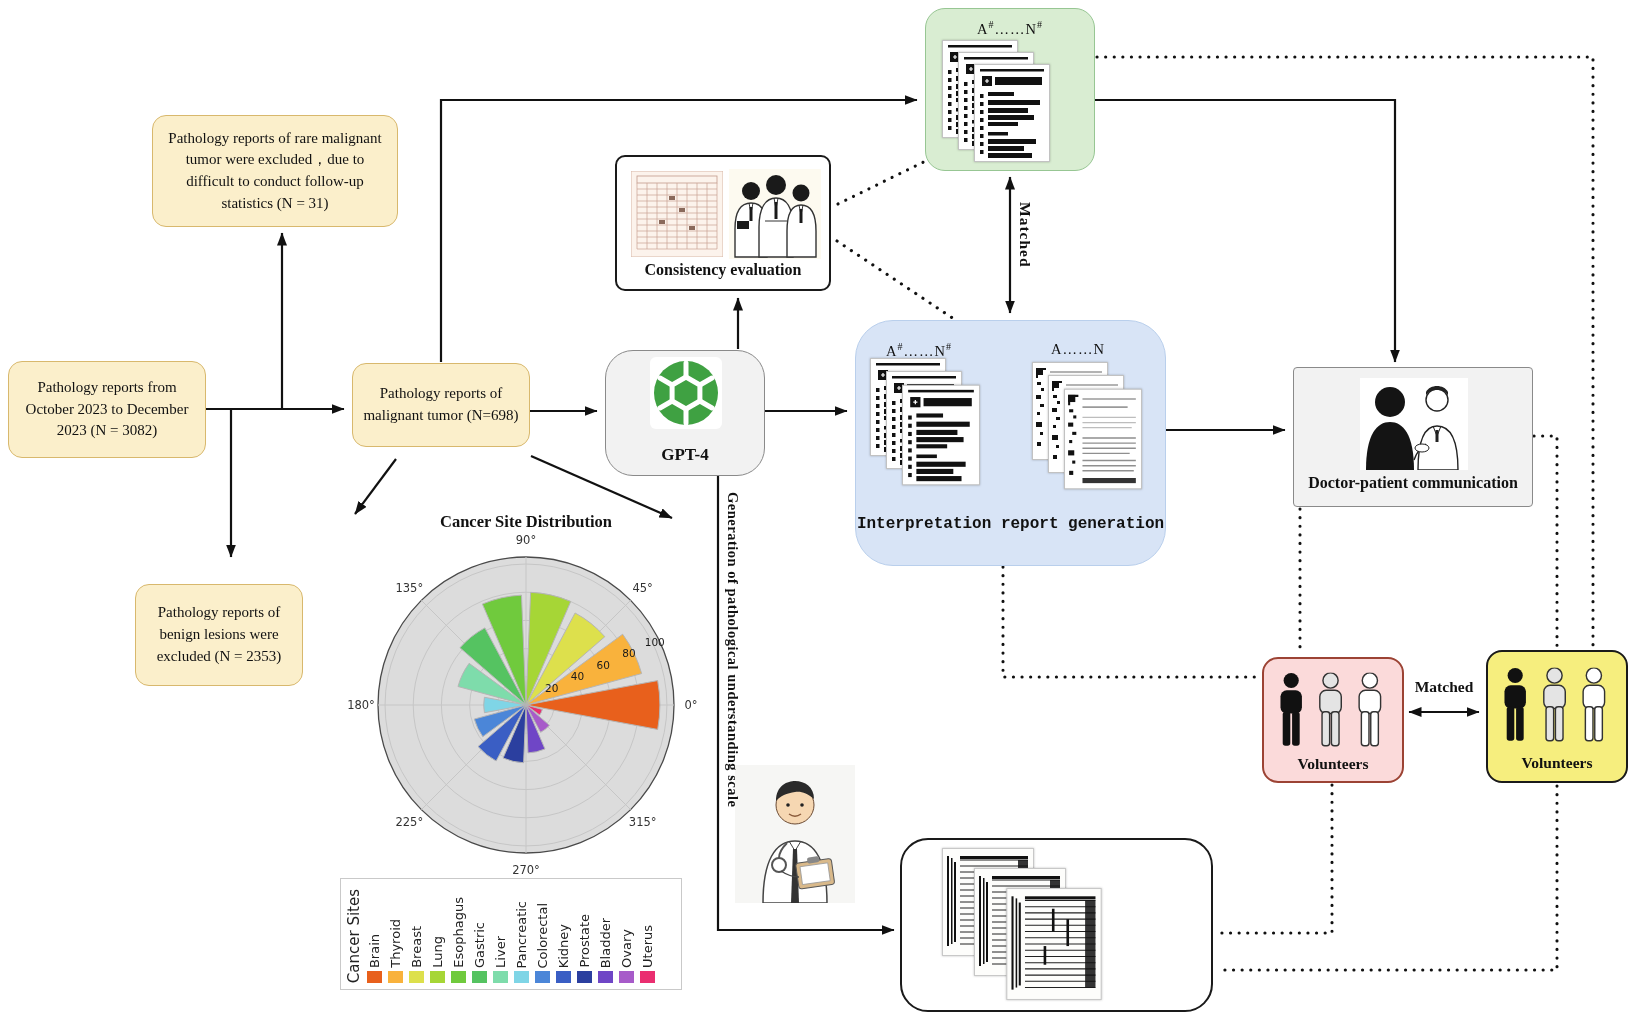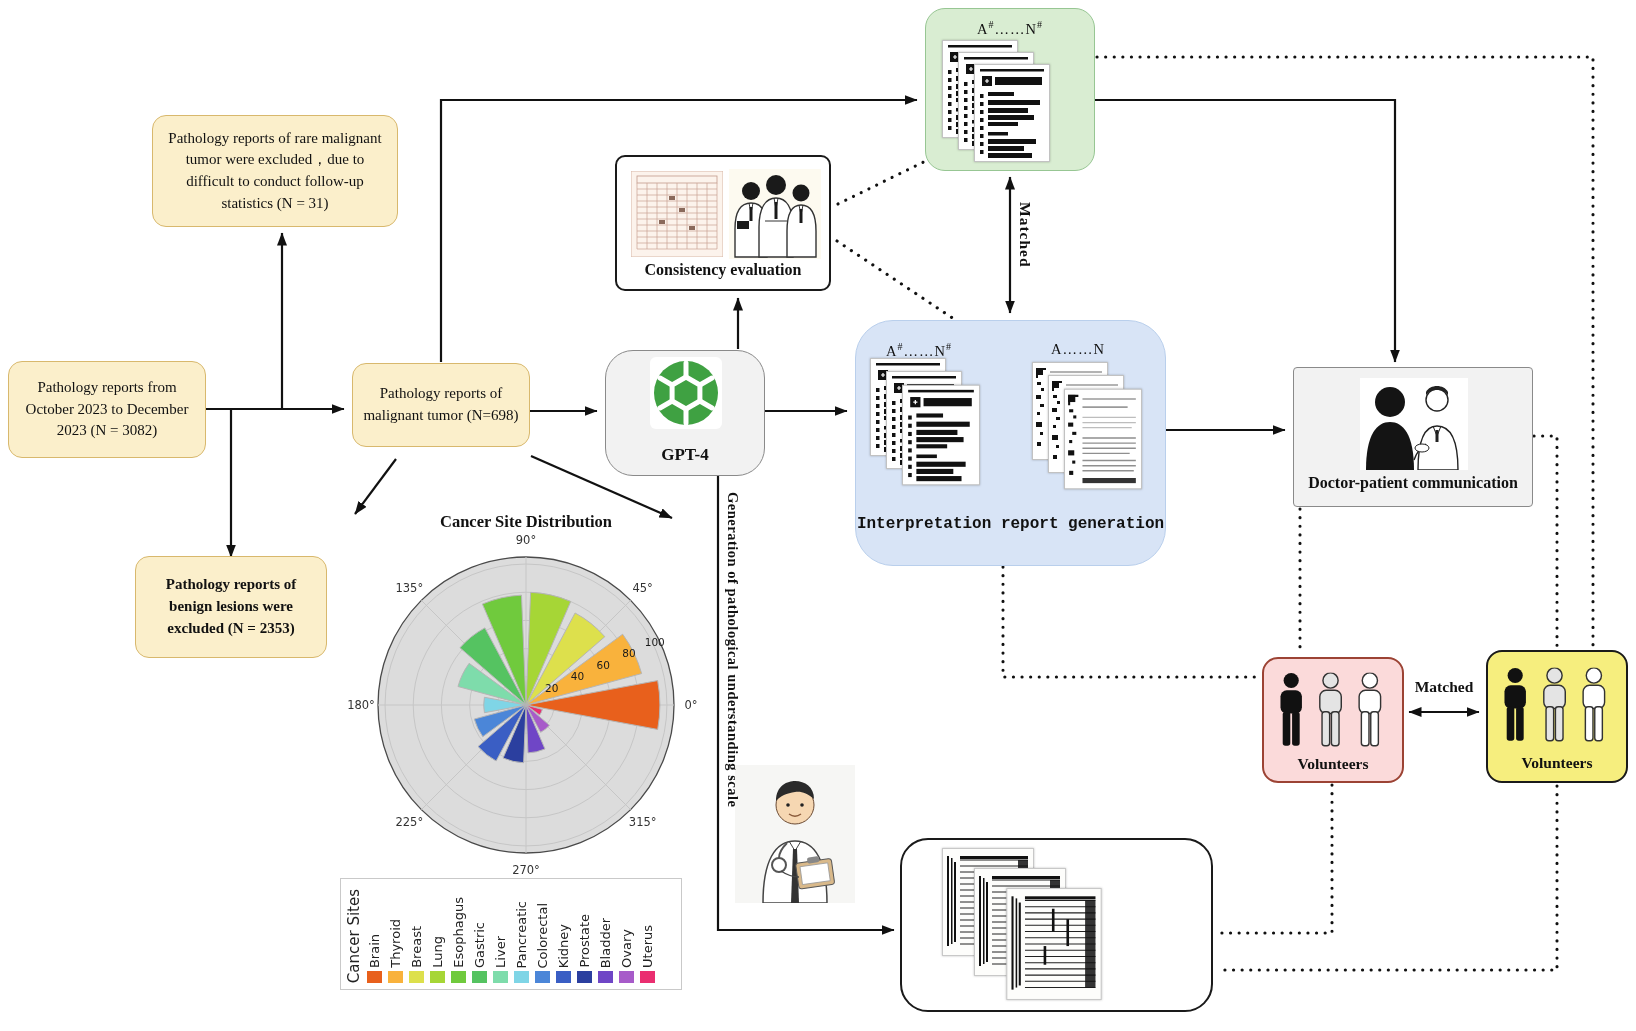--- a/index.html
+++ b/index.html
@@ -79,21 +79,21 @@
       <path d="M1557,786 V970 H1217"></path>
     </g>
   </svg>
 
   <div class="flowbox" style="left:152px;top:115px;width:246px;height:112px;">
     <span>Pathology reports of rare malignant tumor were excluded，due to difficult to conduct follow-up statistics  (N = 31)</span>
   </div>
   <div class="flowbox" style="left:8px;top:361px;width:198px;height:97px;">
     <span>Pathology reports from October 2023 to December 2023 (N = 3082)</span>
   </div>
-  <div class="flowbox" style="left:135px;top:556px;width:192px;height:102px;font-weight:bold;">
+  <div class="flowbox" style="left:135px;top:584px;width:168px;height:102px;">
     <span>Pathology reports of benign lesions were excluded (N = 2353)</span>
   </div>
   <div class="flowbox" style="left:352px;top:363px;width:178px;height:84px;">
     <span>Pathology reports of malignant tumor (N=698)</span>
   </div>
 
   <div class="panel gray-box" style="left:605px;top:350px;width:160px;height:126px;border-radius:28px;">
     <svg width="160" height="92" viewBox="0 0 160 92">
       <rect x="44" y="6" width="72" height="72" rx="6" fill="#fff"></rect>
       <circle cx="80" cy="42" r="32" fill="#3fa142"></circle>

